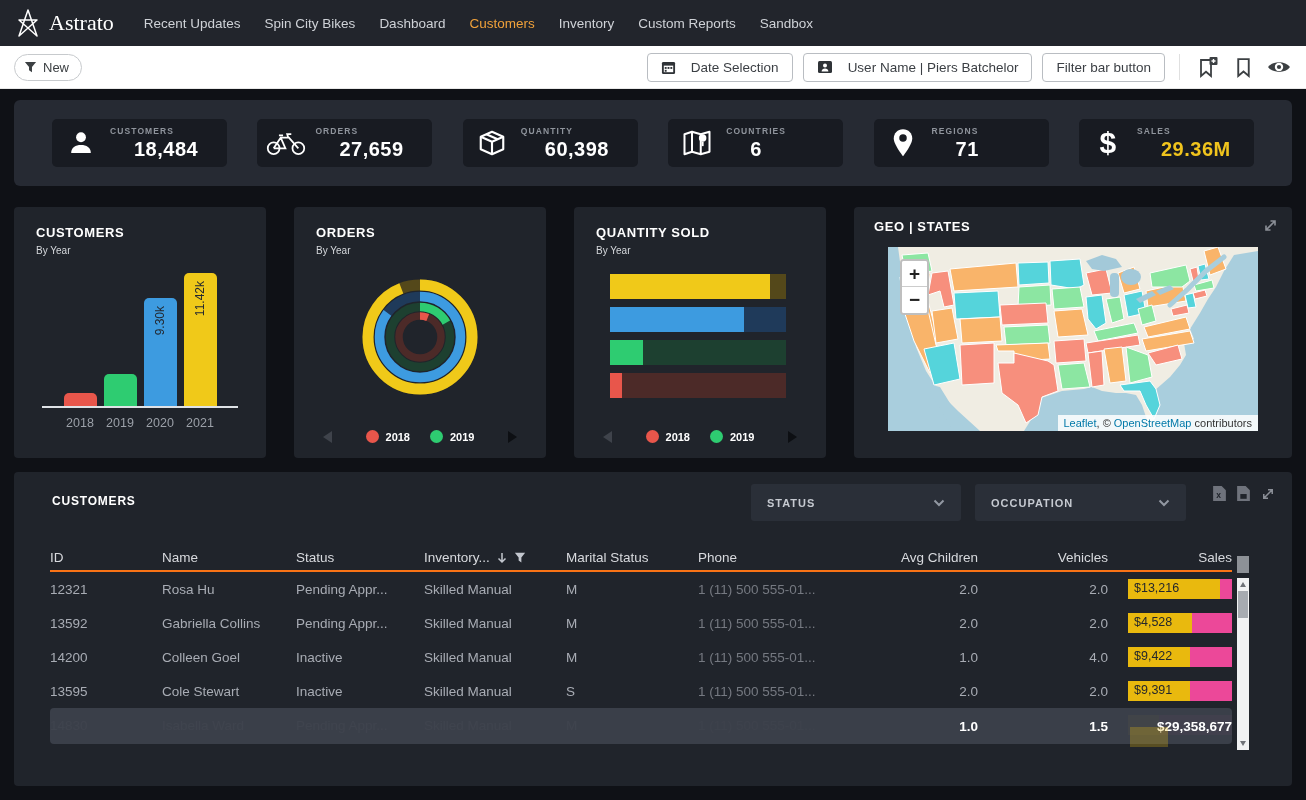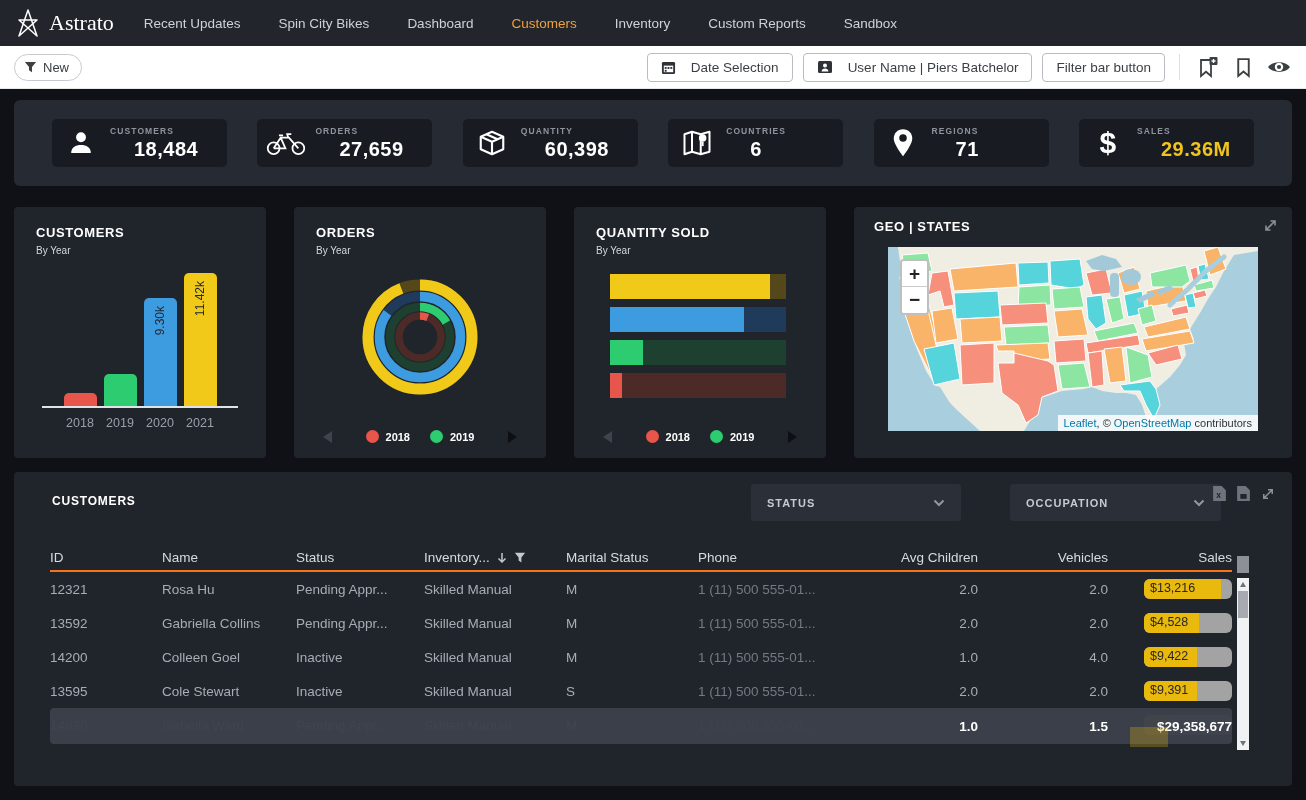--- a/index.html
+++ b/index.html
@@ -3,21 +3,21 @@
 <meta charset="utf-8">
 <style>
   * { margin:0; padding:0; box-sizing:border-box; }
   html,body { width:1306px; height:800px; overflow:hidden; background:#0f1116;
     font-family:"Liberation Sans","DejaVu Sans",sans-serif; }
 
   
   .topnav { height:46px; background:#22252c; display:flex; align-items:center; padding:0 16px; }
   .logo { display:flex; align-items:center; gap:9px; cursor:pointer; }
   .logo-word { color:#fff; font-family:"Liberation Serif","DejaVu Serif",serif; font-size:22px; }
-  .nav-items { display:flex; gap:38px; margin-left:30px; }
+  .nav-items { display:flex; gap:24px; margin-left:30px; }
   .nav-item { color:#cfd2d7; font-size:13.5px; cursor:pointer; }
   .nav-item.active { color:#f0a13a; }
 
   
   .toolbar { height:43px; background:#ffffff; border-bottom:1px solid #e8e8e8;
     display:flex; align-items:center; justify-content:space-between; padding:16px 14px; }
   .pill { display:inline-flex; align-items:center; gap:6px; border:1px solid #c7cacd;
     border-radius:14px; height:27px; padding:0 12px 0 9px; font-size:13px; color:#3c4043; background:#fff; cursor:pointer; }
   .tb-right { display:flex; align-items:center; gap:10px; }
   .tb-btn { display:inline-flex; align-items:center; gap:15px; border:1px solid #b9bdc2; border-radius:4px;
@@ -86,35 +86,35 @@
   .map-attr .lnk { color:#0078a8; cursor:pointer; }
 
   
   .table-panel { margin-top:14px; height:314px; background:#20242b; border-radius:4px; position:relative;
     --cols:112px 134px 128px 142px 132px 170px 110px 130px 124px; }
   .table-title { position:absolute; top:22px; left:38px; color:#fff; font-size:12px; font-weight:bold; letter-spacing:.8px; }
   .tbl-filter { position:absolute; top:12px; height:37px; background:#2a2f38; border-radius:3px;
     display:flex; align-items:center; justify-content:space-between; padding:0 16px; cursor:pointer; }
   .tbl-filter .flabel { color:#c6cad1; font-size:11px; font-weight:bold; letter-spacing:1px; }
   #filter-status { left:737px; width:210px; }
-  #filter-occupation { left:996px; width:211px; }
+  #filter-occupation { left:961px; width:211px; }
   .tbl-icons { position:absolute; top:13px; right:16px; display:flex; align-items:center; gap:9px; }
   .tbl-icons span { cursor:pointer; display:inline-flex; }
 
   .tgrid { position:absolute; left:36px; top:73px; width:1182px; }
   .thead { display:grid; grid-template-columns:var(--cols); height:27px; align-items:center;
     border-bottom:2px solid #f97316; }
   .th { color:#d8dade; font-size:13.5px; display:flex; align-items:center; gap:7px; cursor:pointer; }
   .th.num { justify-content:flex-end; }
   .trow { display:grid; grid-template-columns:var(--cols); height:34px; align-items:center; cursor:pointer; }
   .td { color:#a8acb4; font-size:13.5px; white-space:nowrap; overflow:hidden; }
   .td.dim { color:#757981; }
   .td.num { text-align:right; }
   .td.sales { display:flex; justify-content:flex-end; }
-  .sales-bar { position:relative; width:88px; height:20px; background:#a3a3a3; border-radius:6px;
+  .sales-bar { position:relative; width:104px; height:20px; background:#ec4899; border-radius:0;
     overflow:hidden; display:inline-block; }
   .sales-fill { position:absolute; left:0; top:0; bottom:0; background:#e9b90e; }
   .sales-label { position:absolute; left:6px; top:2px; font-size:12.5px; color:#24272c; font-weight:500; }
   .totals-wrap { position:relative; height:36px; }
   .trow.ghost { opacity:.22; position:absolute; inset:0; }
   .totals-row { position:absolute; inset:0; background:rgba(63,68,79,.85); border-radius:4px;
     display:grid; grid-template-columns:var(--cols); align-items:center; }
   .totals-row .tot { color:#fff; font-size:13.5px; font-weight:bold; text-align:right; }
   .tot-sales { position:relative; display:flex; justify-content:flex-end; align-items:center; padding-right:0; }
   .tot-ghostbar { position:absolute; left:22px; top:8px; width:38px; height:20px; background:rgba(233,185,14,.28); }

